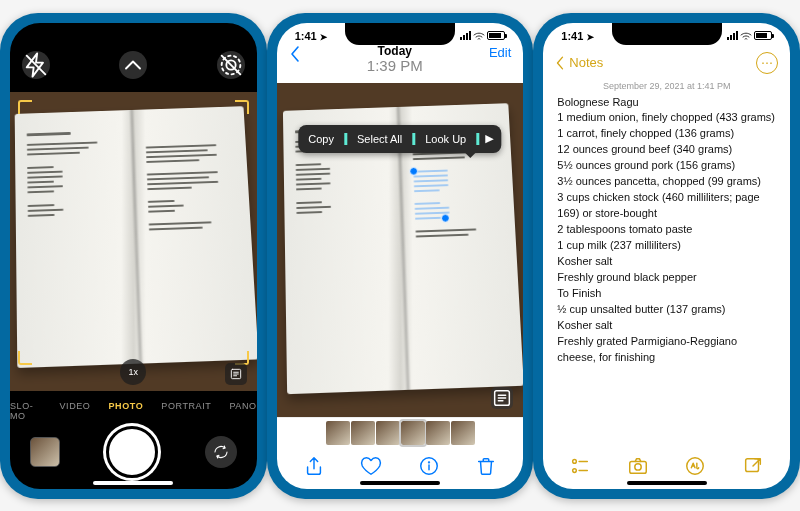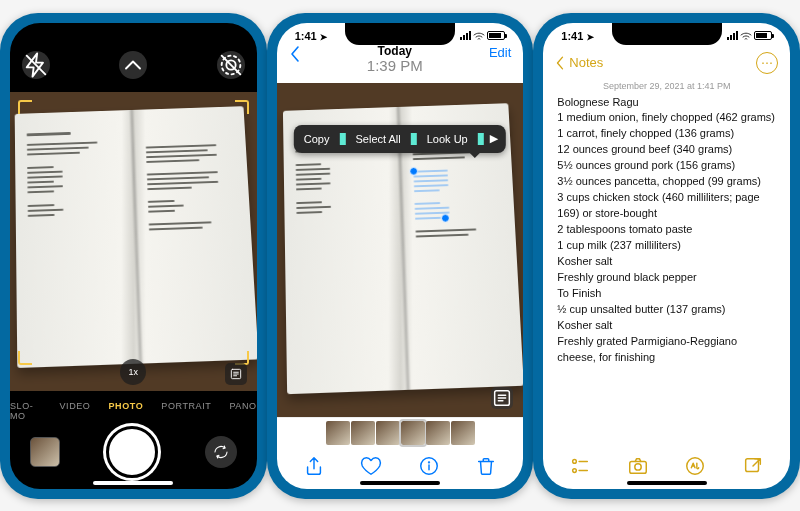--- a/index.html
+++ b/index.html
@@ -61,21 +61,21 @@
   
   .ph-screen { background:#fff; display:flex; flex-direction:column; }
   .ph-nav { height:38px; margin-top:22px; display:flex; justify-content:space-between; padding:0 12px; font-size:13px; color:#007aff; }
   .ph-nav .title { color:#000; text-align:center; font-size:12px; font-weight:600; line-height:1.1; }
   .ph-nav .title small { display:block; font-weight:400; font-size:15px; color:#888; }
   .ph-main { flex:1; background:#513a25; position:relative; overflow:hidden; }
   .ph-main .book { inset: 20px 8px 30px 8px; transform: perspective(500px) rotateX(5deg) rotateZ(-2deg); }
   .sel { background: rgba(0,122,255,.32) !important; }
   .sel-handle { position:absolute; width:9px; height:9px; background:#007aff; border-radius:50%; border:1.5px solid #fff; }
   .ctx { position:absolute; top:42px; left:50%; transform:translateX(-50%); background:#2b2b2b; border-radius:8px; display:flex; align-items:center; height:28px; color:#fff; font-size:11px; box-shadow:0 2px 6px rgba(0,0,0,.4); z-index:30; }
-  .ctx span { padding:0 10px; border-right:6px solid #5eead4; white-space:nowrap; }
+  .ctx span { padding:0 10px; border-right:3px solid #5eead4; white-space:nowrap; }
   .ctx span:last-child { border:none; padding:0 8px 0 6px; }
   .ctx::after { content:""; position:absolute; bottom:-5px; right:26px; width:0; height:0; border-left:5px solid transparent; border-right:5px solid transparent; border-top:5px solid #2b2b2b; }
   .livetext2 { position:absolute; bottom:8px; right:10px; width:22px; height:22px; border-radius:5px; background:rgba(50,50,50,.65); display:flex; align-items:center; justify-content:center; }
   .filmstrip { height:32px; display:flex; align-items:center; justify-content:center; gap:1px; padding:4px 0; border-top:1px solid #eee; }
   .ft { width:24px; height:24px; background:linear-gradient(140deg,#6b533c,#d2c8b4); border-radius:2px; }
   .ft.sel2 { outline:2px solid #ccc; }
   .ph-toolbar { height:40px; display:flex; align-items:center; justify-content:space-around; padding:0 8px 6px; }
   .ph-toolbar > * { width:22px; height:22px; display:flex; align-items:center; justify-content:center; color:#007aff; }
   .ph-toolbar .trash { color:#007aff; }
 
@@ -357,21 +357,21 @@
           </svg>
         <span>Notes</span>
       </span>
       <span class="more">⋯</span>
     </div>
 
     <div class="nt-date">September 29, 2021 at 1:41 PM</div>
 
     <div class="nt-body">
         <p>Bolognese Ragu</p>
-        <p>1 medium onion, finely chopped (462 grams)</p>
+        <p>1 medium onion, finely chopped (433 grams)</p>
         <p>1 carrot, finely chopped (136 grams)</p>
         <p>12 ounces ground beef (340 grams)</p>
         <p>5½ ounces ground pork (156 grams)</p>
         <p>3½ ounces pancetta, chopped (99 grams)</p>
         <p>3 cups chicken stock (460 milliliters; page 169) or store-bought</p>
         <p>2 tablespoons tomato paste</p>
         <p>1 cup milk (237 milliliters)</p>
         <p>Kosher salt</p>
         <p>Freshly ground black pepper</p>
         <p>To Finish</p>

